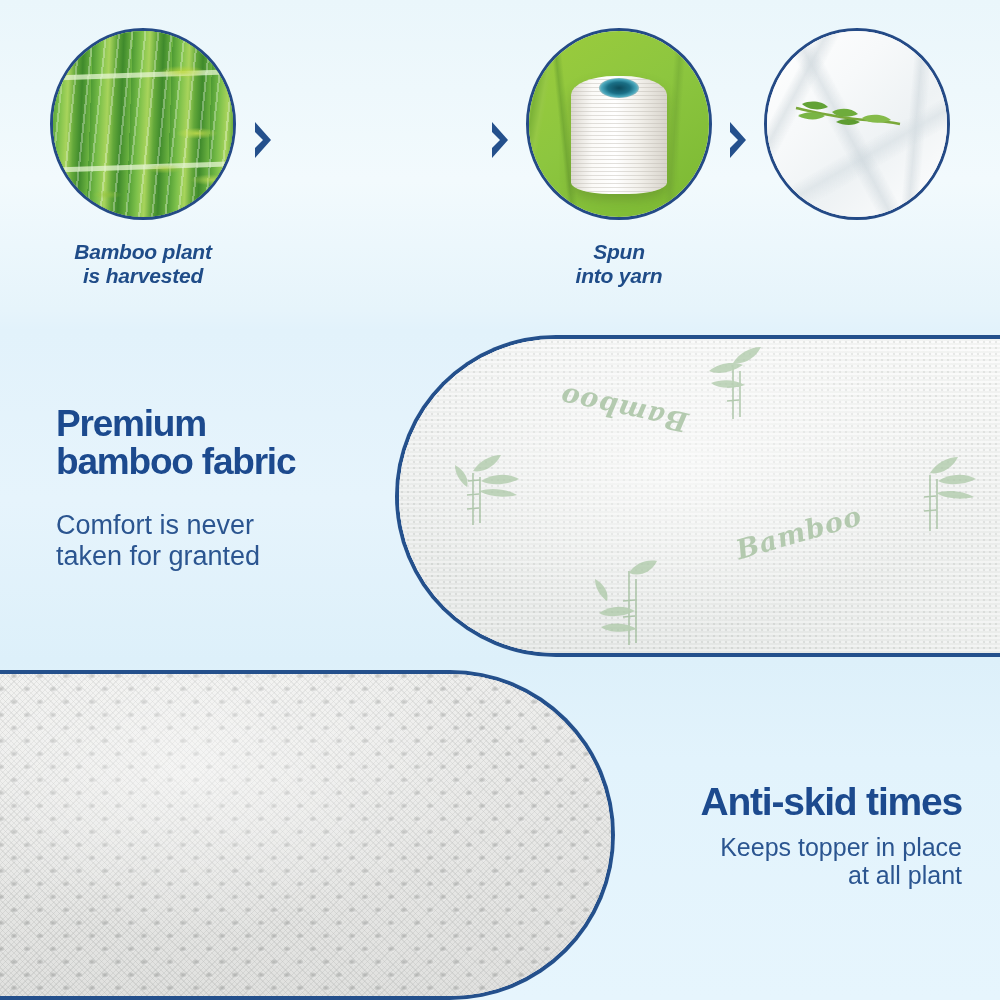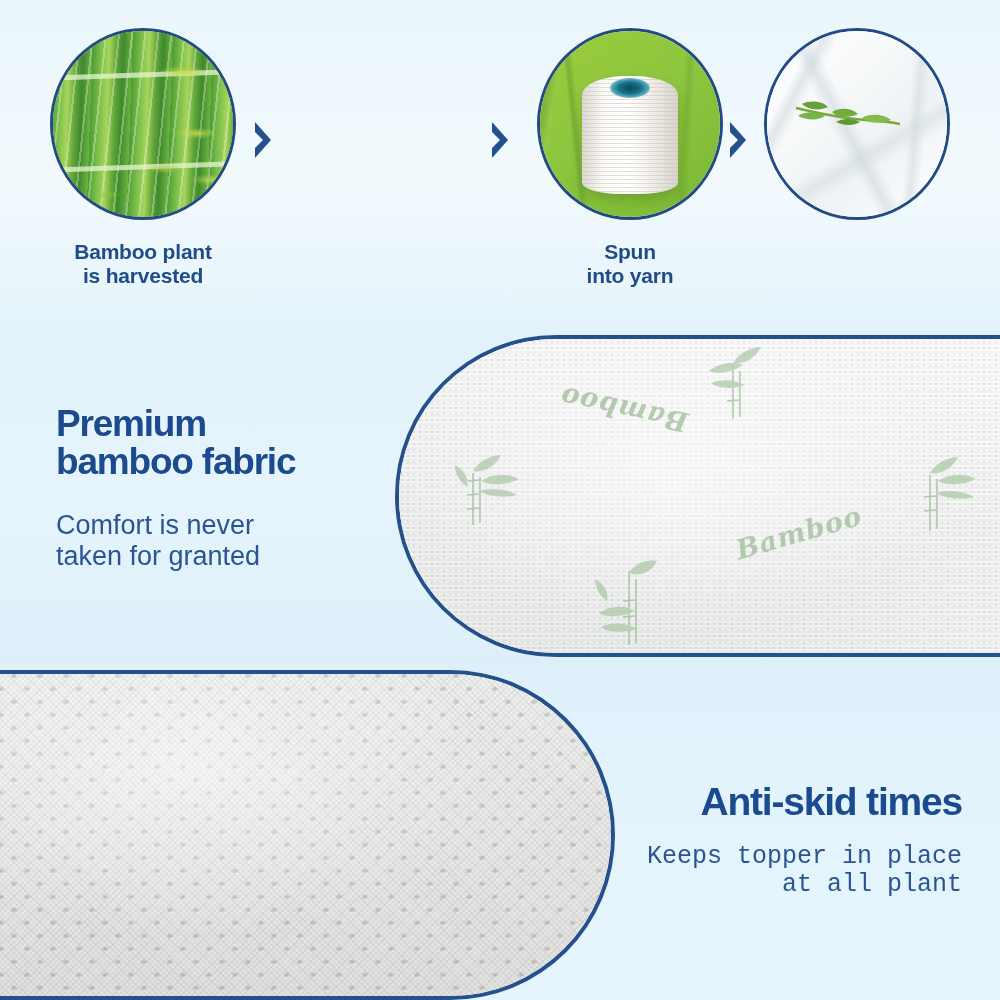--- a/index.html
+++ b/index.html
@@ -23,21 +23,21 @@
         #e2f2fb 330px,
         #e6f4fc 500px,
         #ddf0fa 660px,
         #e2f3fc 760px,
         #e6f5fd 1000px);
     overflow:hidden;
   }
 
   
   #process-section {
-    position:absolute; left:0; top:0; width:923px; height:320px;
+    position:absolute; left:0; top:0; width:923px; height:320px;font-style:italic;
   }
   .process-step {
     position:absolute; top:28px; width:186px;
     text-align:center;
   }
   .oval-frame {
     width:186px; height:192px;
     border:3px solid #244a86;
     border-radius:50%;
     overflow:hidden;
@@ -257,21 +257,21 @@
     font-weight:400;
     line-height:1.12;
   }
 
   #fabric-copy { position:absolute; left:56px; top:405px; width:330px; }
   #fabric-copy .headline { font-size:37px; }
   #fabric-copy .subline  { font-size:27px; margin-top:30px; }
 
   #skid-copy { position:absolute; right:38px; top:782px; width:430px; text-align:right; }
   #skid-copy .headline { font-size:39px; }
-  #skid-copy .subline  { font-size:25px; margin-top:21px;font-family:Liberation Mono, monospace; }
+  #skid-copy .subline  { font-size:25px; margin-top:11px; }
 </style>
 </head>
 <body>
 
 <div id="canvas">
 
   <div id="process-section">
 
     <div class="process-step" style="left:50px;">
       <div class="oval-frame">
@@ -292,21 +292,21 @@
         </svg>
     </div>
 
 
     <div class="chevron" style="left:489px;">
       <svg width="22" height="40" viewBox="0 0 22 40">
           <path d="M3 2 L19 20 L3 38 L3 28 L11 20 L3 12 Z" fill="#24508c"></path>
         </svg>
     </div>
 
-    <div class="process-step" style="left:537px;">
+    <div class="process-step" style="left:526px;">
       <div class="oval-frame">
         <div class="oval-img img-yarn">
           <div class="yarn-stalks"></div>
           <div class="yarn-cone">
             <div class="yarn-threads"></div>
             <div class="yarn-hole"></div>
           </div>
         </div>
       </div>
       <div class="step-caption">

